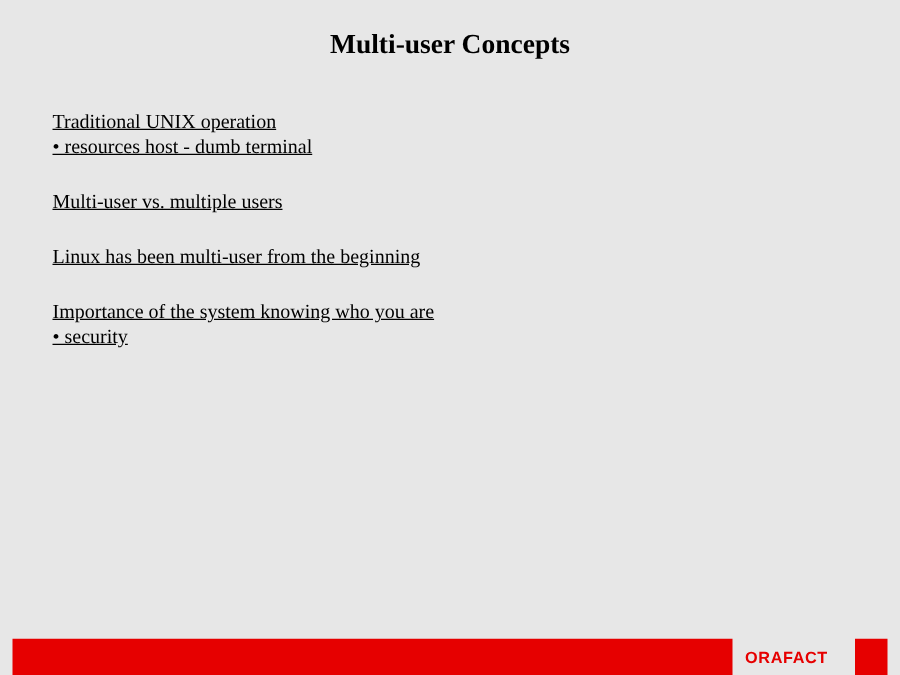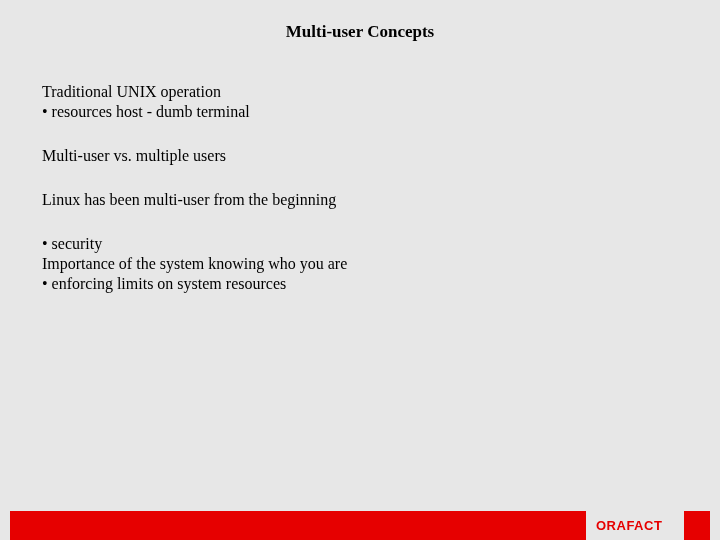--- a/index.html
+++ b/index.html
@@ -5,35 +5,36 @@
   * { margin: 0; padding: 0; box-sizing: border-box; }
   html, body { width: 720px; height: 540px; overflow: hidden; }
   body {
     background: #e7e7e7;
     font-family: "Times New Roman", Times, serif;
     position: relative;
   }
   .title {
     text-align: center;
     font-weight: bold;
-    font-size: 17px;
+    font-size: 22px;
     padding-top: 22px;
     color: #000;
   }
   .content {
     padding: 40px 42px 0 42px;
     font-size: 16px;
     line-height: 1.25;
     color: #000;
   }
   .block {
     margin-bottom: 24px;
   }
   .bullet-line {
     display: block;
+    text-decoration: underline;
   }
   .footer {
     position: absolute;
     left: 0;
     bottom: 12px;
     width: 720px;
     height: 17px;
   }
   .footer-bar-left {
     position: absolute;
@@ -78,23 +79,22 @@
 
   <div class="block">
     <span class="bullet-line">Multi-user vs. multiple users</span>
   </div>
 
   <div class="block">
     <span class="bullet-line">Linux has been multi-user from the beginning</span>
   </div>
 
   <div class="block">
+    <span class="bullet-line">Importance of the system knowing who you are</span>
     <span class="bullet-line">• security</span>
-    <span class="bullet-line">Importance of the system knowing who you are</span>
-    <span class="bullet-line">• enforcing limits on system resources</span>
   </div>
 
 </div>
 
 <div class="footer">
   <div class="footer-bar-left"></div>
   <div class="footer-brand">ORAFACT</div>
   <div class="footer-bar-right"></div>
 </div>
 

